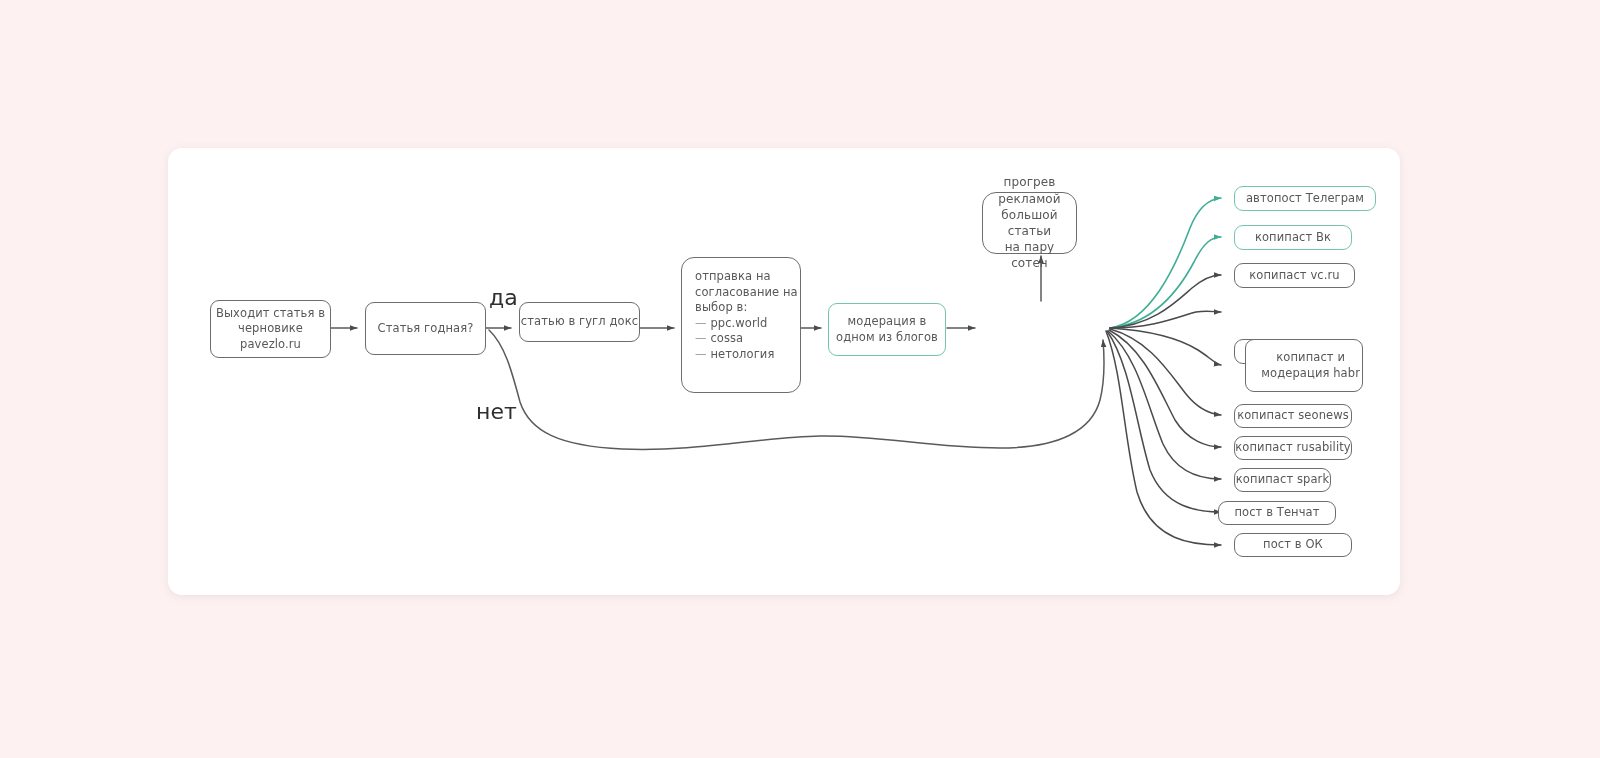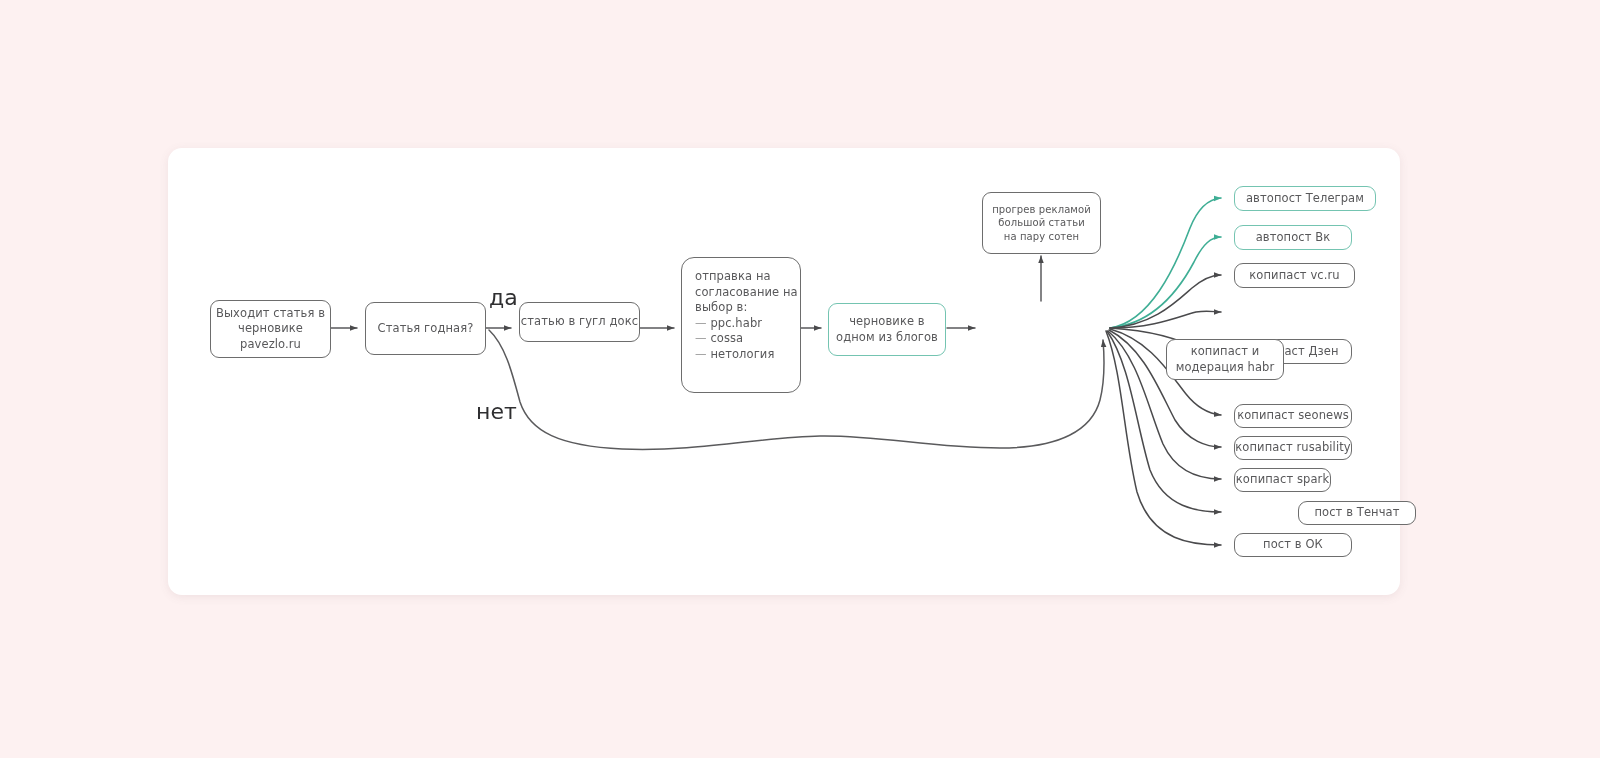--- a/index.html
+++ b/index.html
@@ -141,85 +141,85 @@
     <span>статью в гугл докс</span>
   </div>
 
   <div class="node listbox" style="left:681px; top:257px; width:120px; height:136px; font-size:11.5px; padding:11px 0 12px 11px;">
     <div class="lines">
       <div>отправка на</div>
       <div>согласование на</div>
       <div>выбор в:</div>
       <div class="bullet-row">
         <span class="dash">—</span>
-        <span>ppc.habr</span>
+        <span>ppc.world</span>
       </div>
       <div class="bullet-row">
         <span class="dash">—</span>
         <span>cossa</span>
       </div>
       <div class="bullet-row">
         <span class="dash">—</span>
         <span>нетология</span>
       </div>
     </div>
   </div>
 
   <div class="node teal" style="left:828px; top:303px; width:118px; height:53px; font-size:11.5px;">
     <div class="lines">
-      <div>черновике в</div>
+      <div>модерация в</div>
       <div>одном из блогов</div>
     </div>
   </div>
 
 
-  <div class="node" style="left:982px; top:192px; width:119px; height:62px; font-size:10px;">
+  <div class="node" style="left:982px; top:192px; width:95px; height:62px; font-size:12px;border-radius:14px;">
     <div class="lines">
       <div>прогрев рекламой</div>
       <div>большой статьи</div>
       <div>на пару сотен</div>
     </div>
   </div>
 
   <div class="node teal" style="left:1234px; top:186px; width:142px; height:25px; font-size:11.5px;">
     <span>автопост Телеграм</span>
   </div>
 
   <div class="node teal" style="left:1234px; top:225px; width:118px; height:25px; font-size:11.5px;">
-    <span>автопост Вк</span>
+    <span>копипаст Вк</span>
   </div>
 
   <div class="node" style="left:1234px; top:263px; width:121px; height:25px; font-size:11.5px;">
     <span>копипаст vc.ru</span>
   </div>
 
   <div class="node" style="left:1234px; top:300px; width:118px; height:25px; font-size:11.5px;margin-top:39px;">
     <span>копипаст Дзен</span>
   </div>
 
-  <div class="node" style="left:1166px; top:339px; width:118px; height:41px; font-size:11.5px;">
+  <div class="node" style="left:1245px; top:339px; width:118px; height:53px; font-size:11.5px;justify-content:flex-end;">
     <div class="lines">
       <div>копипаст и</div>
       <div>модерация habr</div>
     </div>
   </div>
 
   <div class="node" style="left:1234px; top:404px; width:118px; height:24px; font-size:11.5px;">
     <span>копипаст seonews</span>
   </div>
 
   <div class="node" style="left:1234px; top:436px; width:118px; height:24px; font-size:11.5px;">
     <span>копипаст rusability</span>
   </div>
 
   <div class="node" style="left:1234px; top:468px; width:97px; height:24px; font-size:11.5px;">
     <span>копипаст spark</span>
   </div>
 
-  <div class="node" style="left:1298px; top:501px; width:118px; height:24px; font-size:11.5px;">
+  <div class="node" style="left:1218px; top:501px; width:118px; height:24px; font-size:11.5px;">
     <span>пост в Тенчат</span>
   </div>
 
   <div class="node" style="left:1234px; top:533px; width:118px; height:24px; font-size:11.5px;">
     <span>пост в ОК</span>
   </div>
 
   <div class="edge-label" style="left:489px; top:287px;">да</div>
   <div class="edge-label" style="left:476px; top:401px;">нет</div>
 

